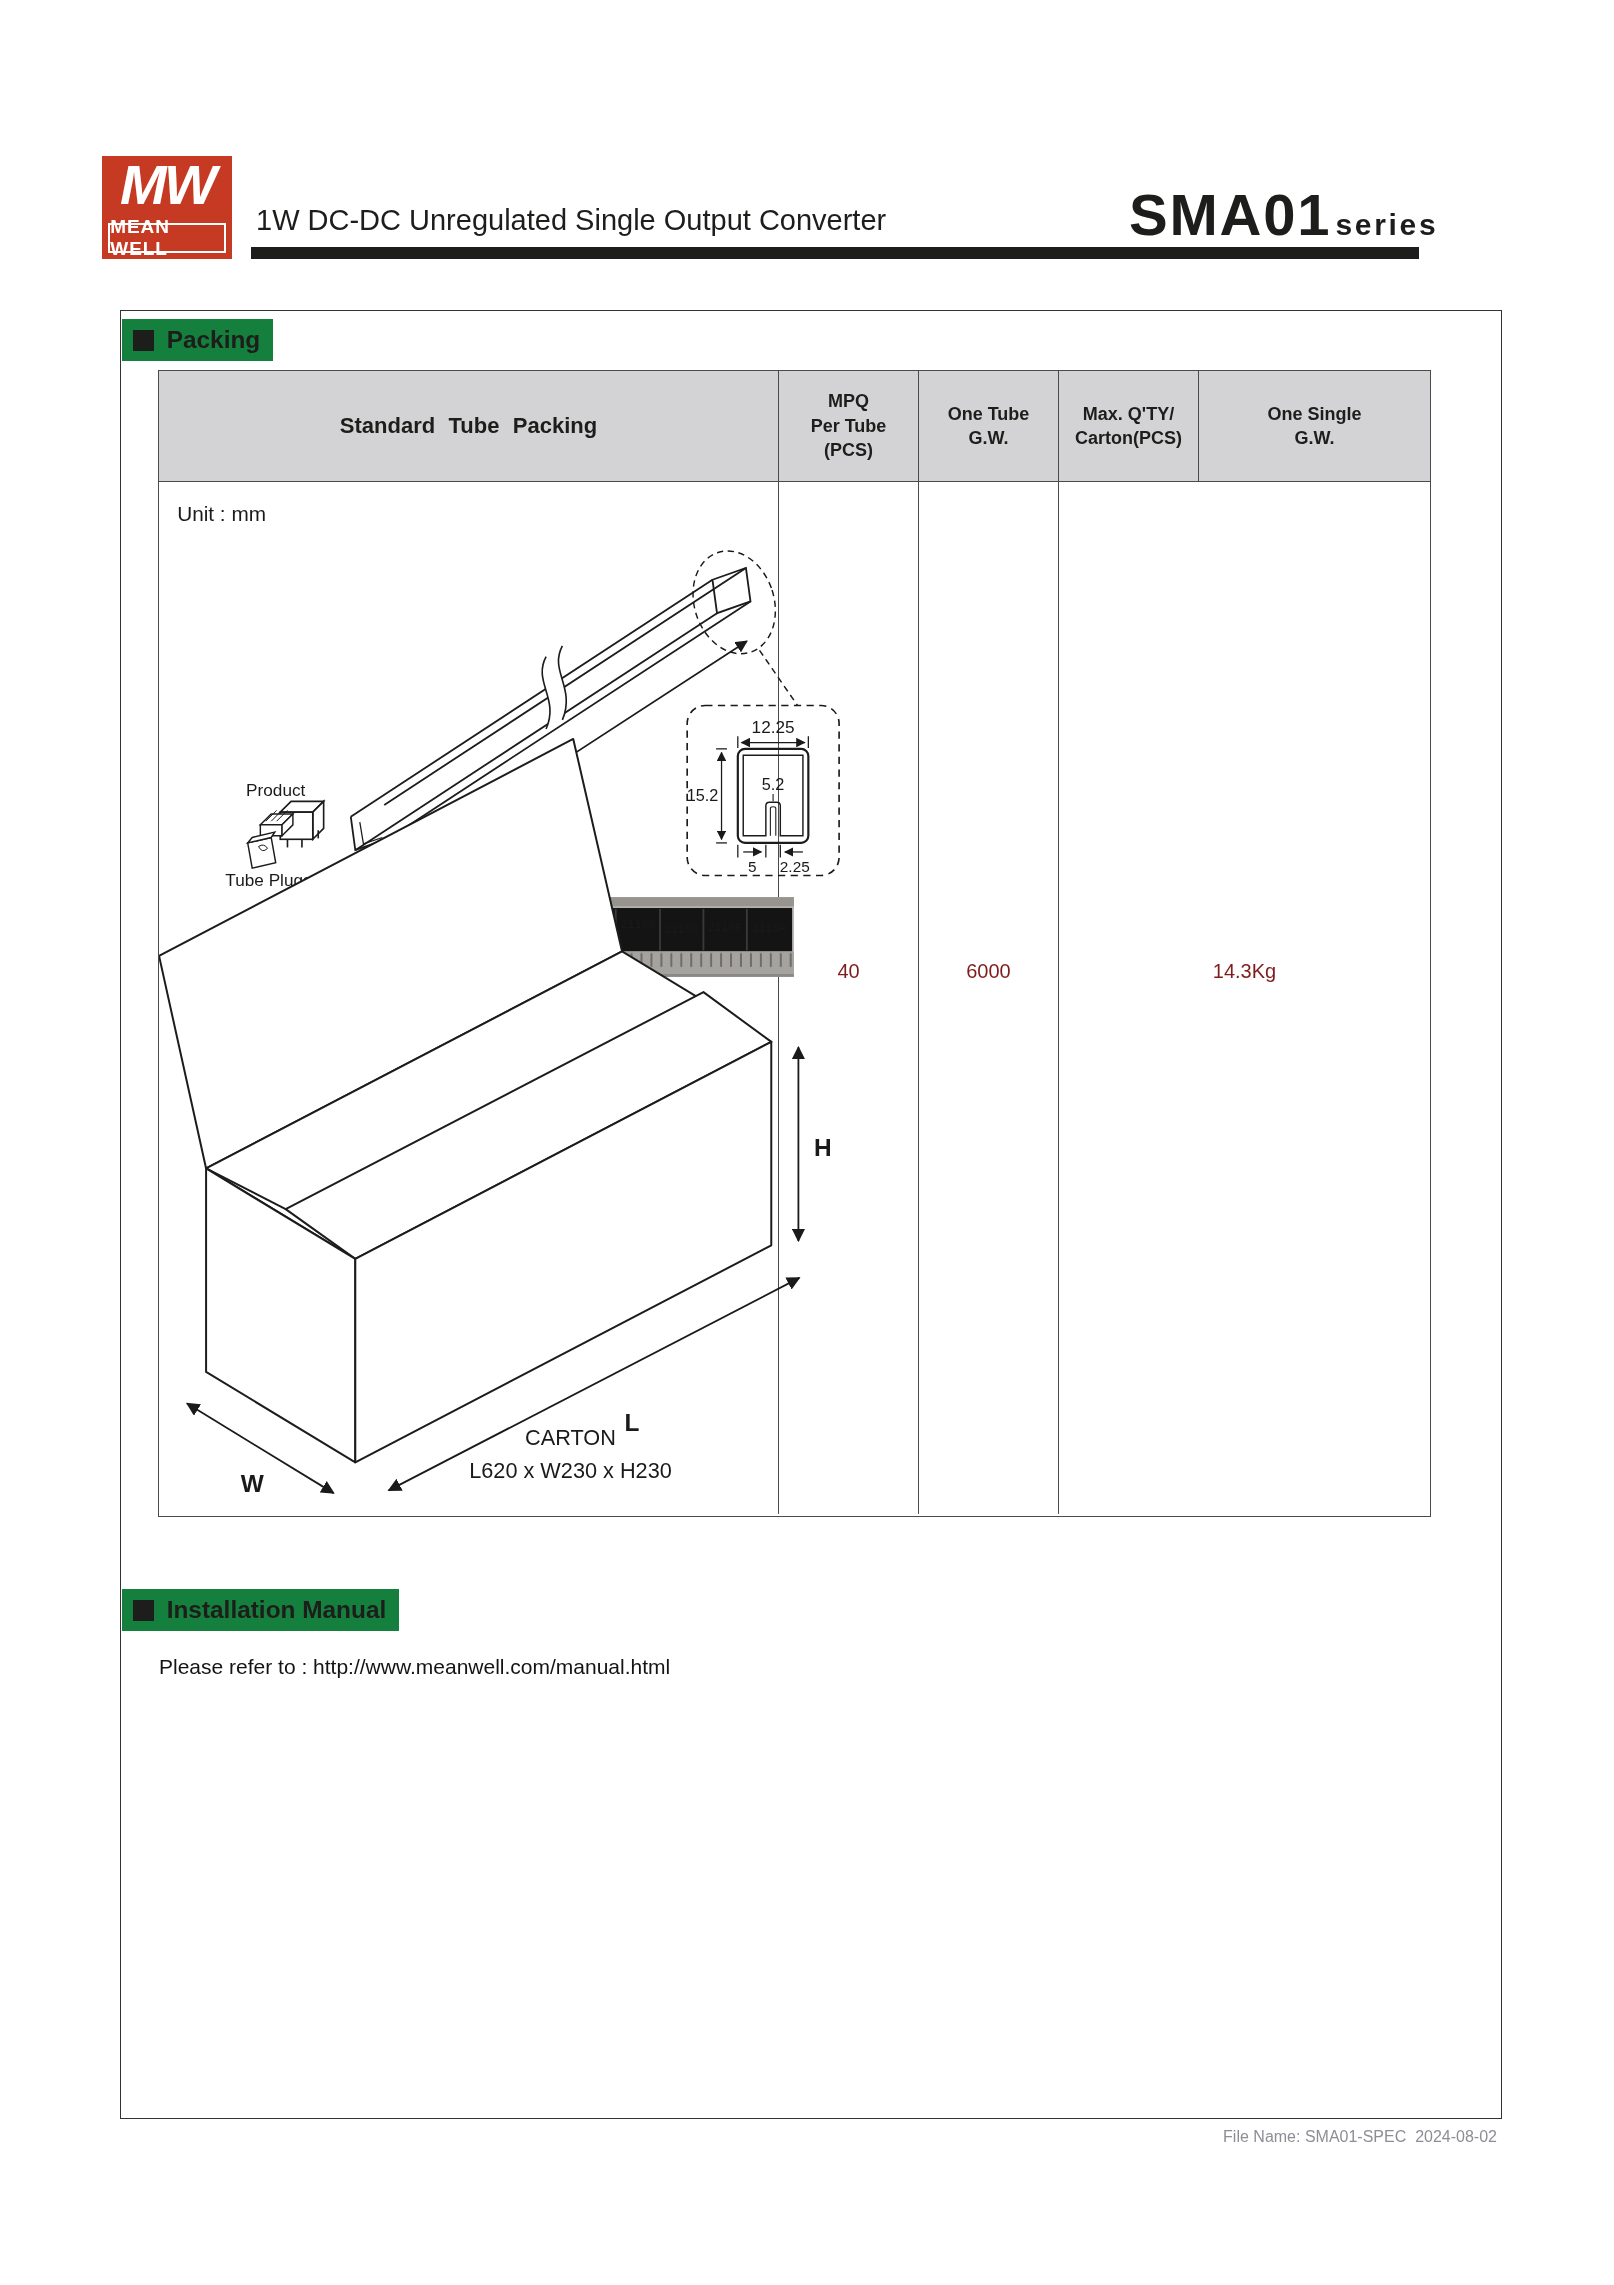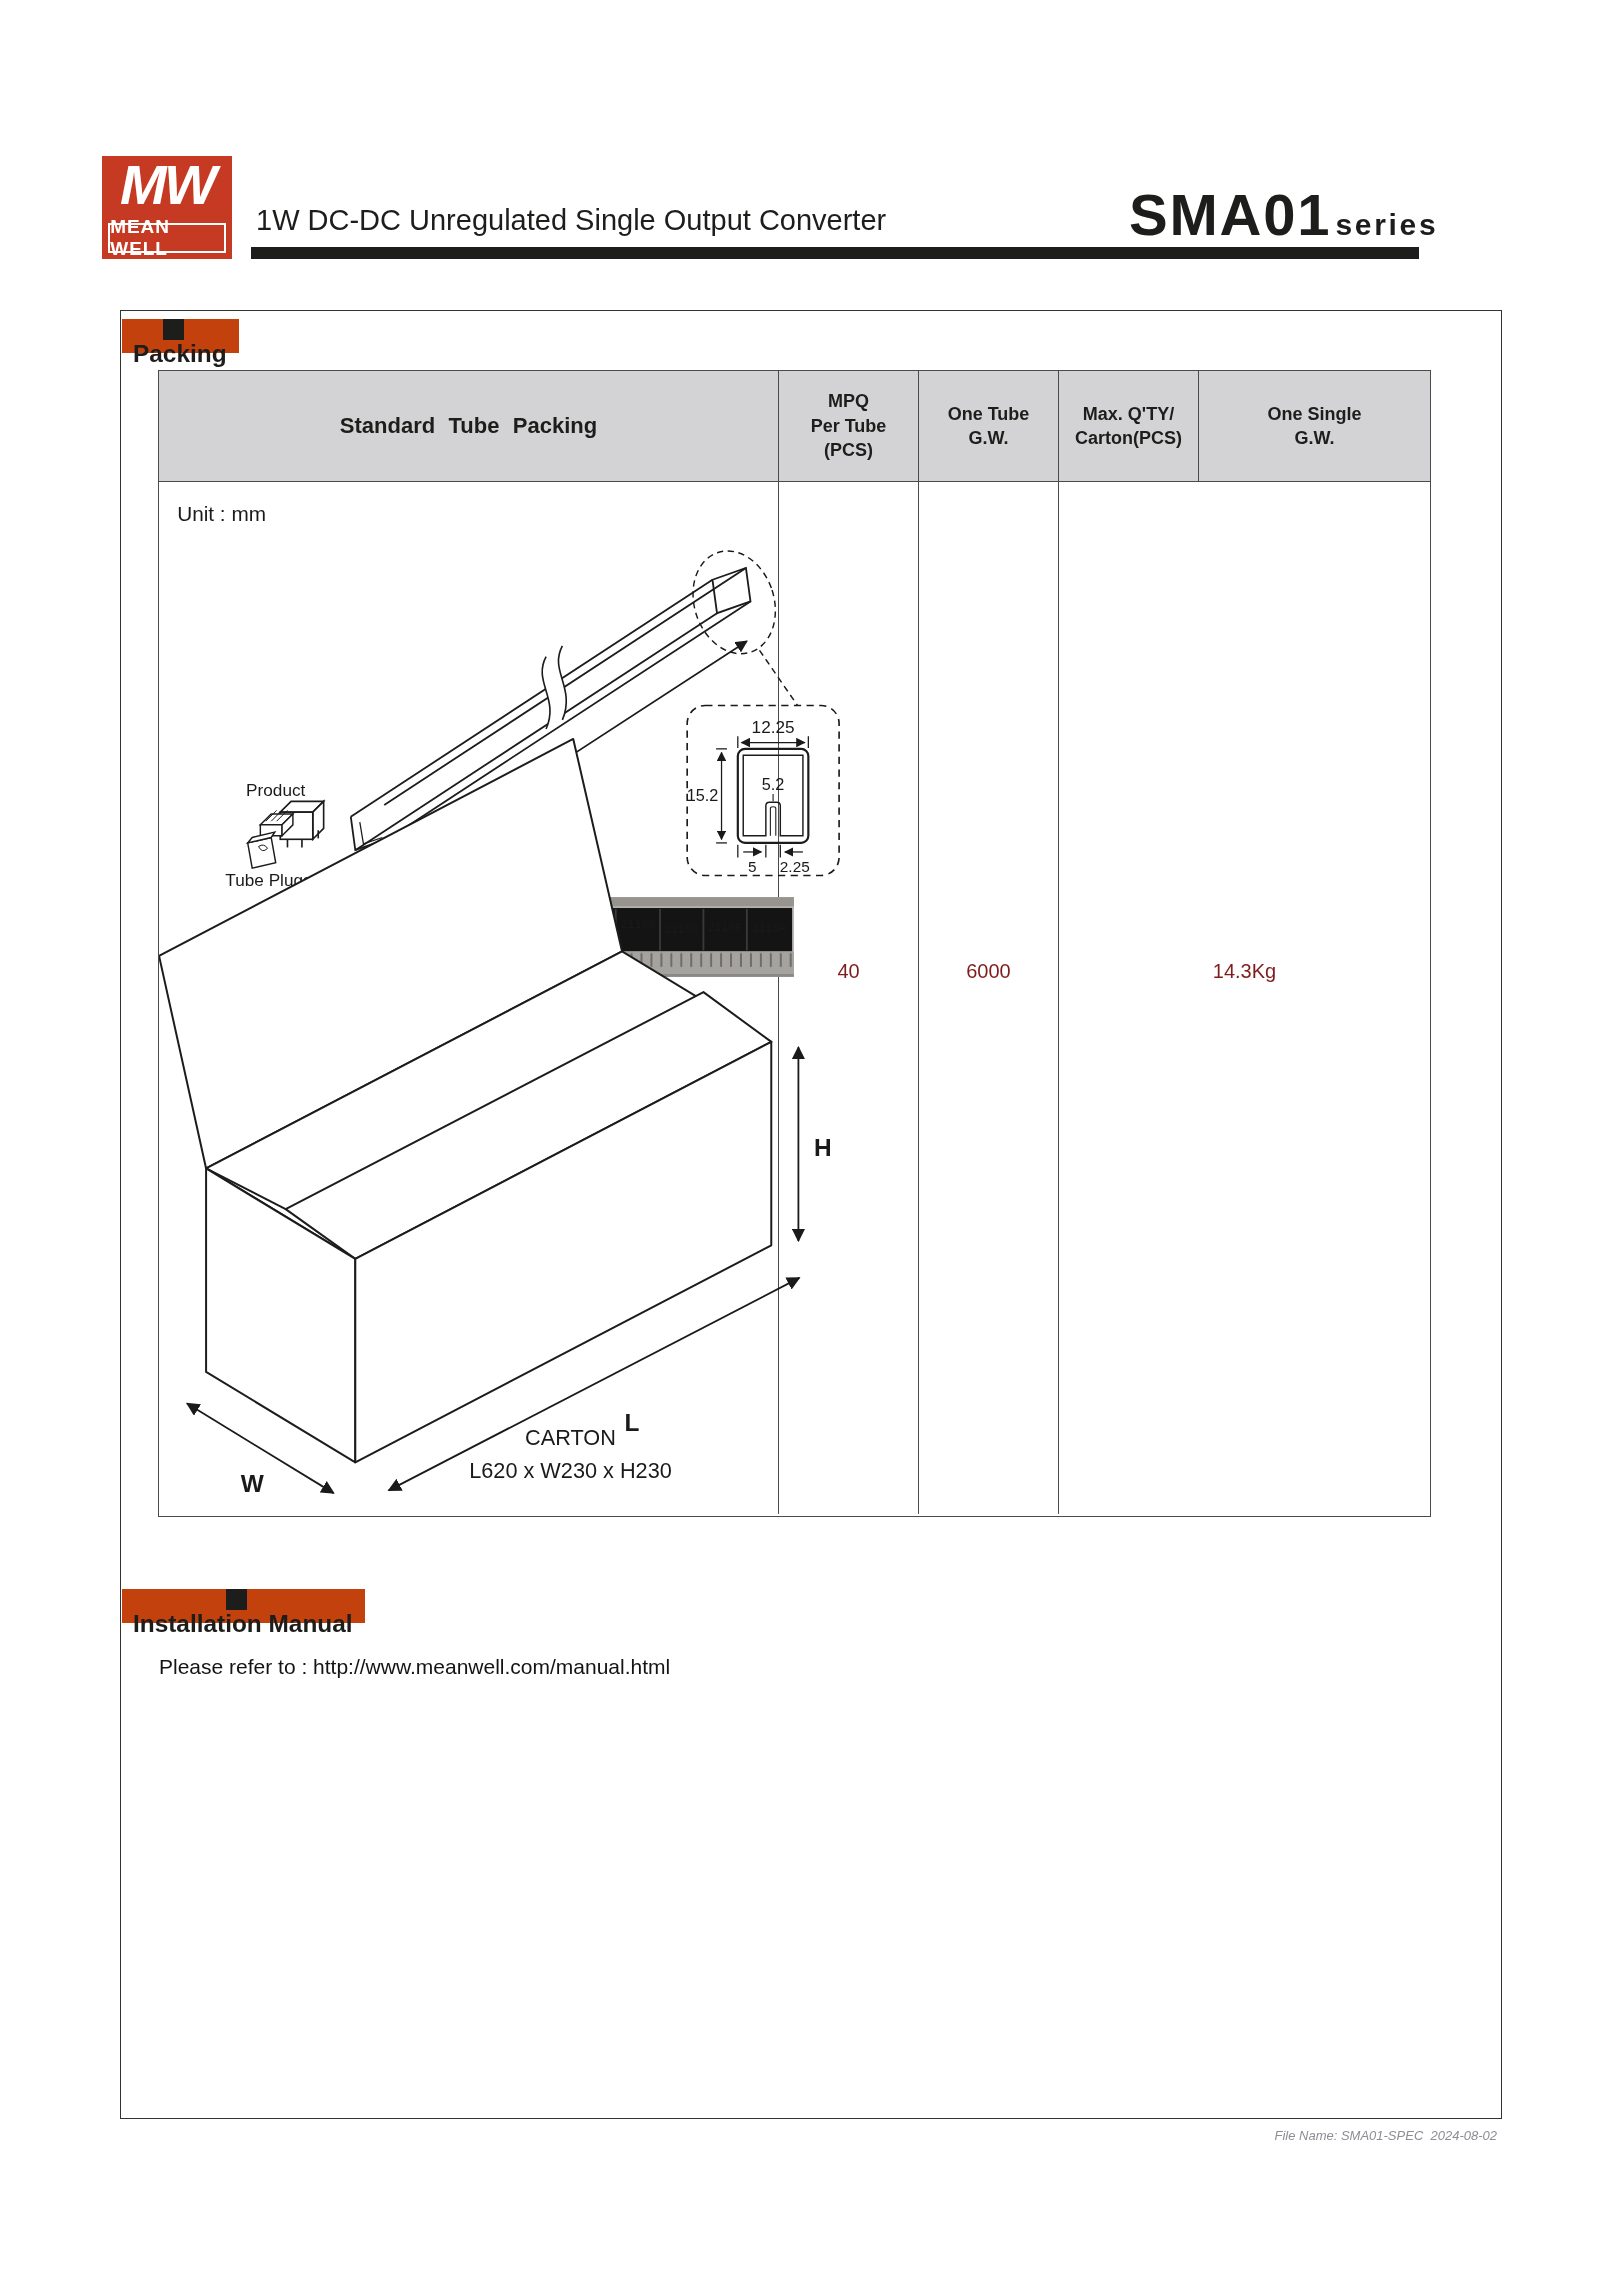--- a/index.html
+++ b/index.html
@@ -13,21 +13,21 @@
             display:flex;align-items:center;justify-content:center;
             font-size:19px;font-weight:bold;color:#ffffff;letter-spacing:0.9px;}
   .title{position:absolute;left:256px;top:204px;font-size:29px;color:#1d1d1b;}
   .series{position:absolute;left:1129px;top:181px;width:308px;}
   .series .name{font-size:58px;font-weight:bold;letter-spacing:1.8px;}
   .series .suffix{font-size:30px;font-weight:bold;letter-spacing:2.7px;}
   .hbar{position:absolute;left:251px;top:247px;width:1168px;height:11.8px;background:#1d1d1b;}
   
   .frame{position:absolute;left:120px;top:310px;width:1382px;height:1809px;border:1.8px solid #333333;box-sizing:border-box;}
   
-  .sect{position:absolute;height:34px;background:#c2410c;display:flex;align-items:center;padding:0 12.7px 0 11px;flex-direction:column;}
+  .sect{position:absolute;height:42px;background:#15803d;display:flex;align-items:center;padding:0 12.7px 0 11px;}
   .sect .sq{width:21px;height:21px;background:#1d1d1b;margin-right:12.7px;flex:none;}
   .sect .st{font-size:24.4px;font-weight:bold;color:#1d1d1b;white-space:nowrap;}
   .sect.packing{left:122px;top:319px;}
   .sect.install{left:122px;top:1589px;}
   .note{position:absolute;left:159px;top:1655px;font-size:21px;color:#141414;}
   .note a{color:#141414;text-decoration:none;}
   
   .ptable{position:absolute;left:158px;top:370px;width:1273px;height:1147px;
           border:1.8px solid #4a4a4a;box-sizing:border-box;background:#ffffff;}
   .trow{display:flex;width:100%;box-sizing:border-box;}
@@ -37,21 +37,21 @@
         align-items:center;justify-content:center;text-align:center;}
   .cell.last{border-right:none;}
   .c1{width:620px;flex:none;}
   .cn{width:140px;flex:none;}
   .cend{flex:1;}
   .th1{font-size:22px;font-weight:bold;word-spacing:7.2px;}
   .thn span{display:block;font-size:18px;font-weight:bold;line-height:24.4px;}
   .val{font-size:20px;color:#7f1d1d;padding-bottom:54px;}
   .diagcell{align-items:stretch;justify-content:center;}
   
-  .footer{position:absolute;right:118px;top:2128px;font-size:13px;font-style:italic;
+  .footer{position:absolute;right:118px;top:2128px;font-size:16px;
           color:#8d8d95;white-space:pre;}
   svg text{fill:#1a1a1a;}
 </style>
 </head>
 <body>
 
 <div class="page">
 
   <div class="logo">
     <div class="mw">MW</div>

